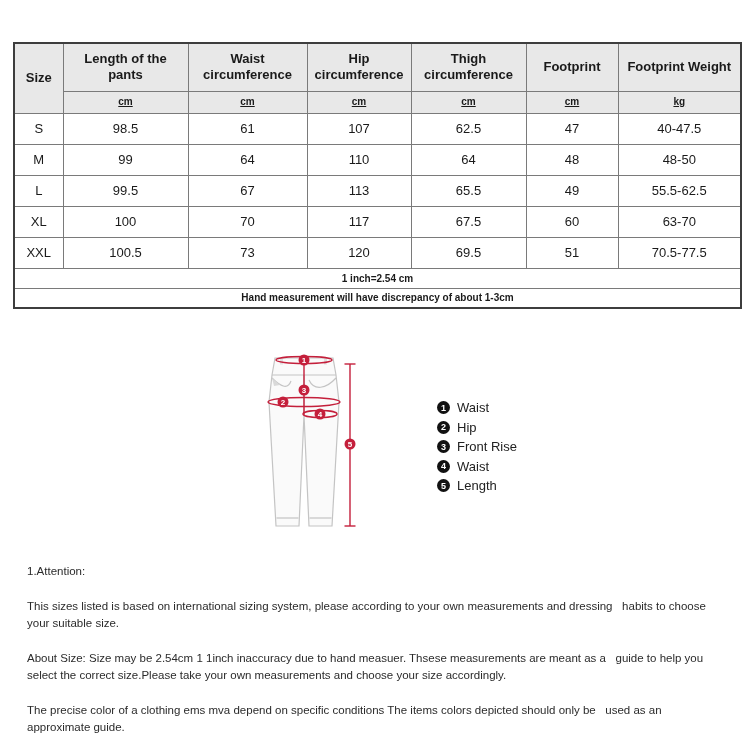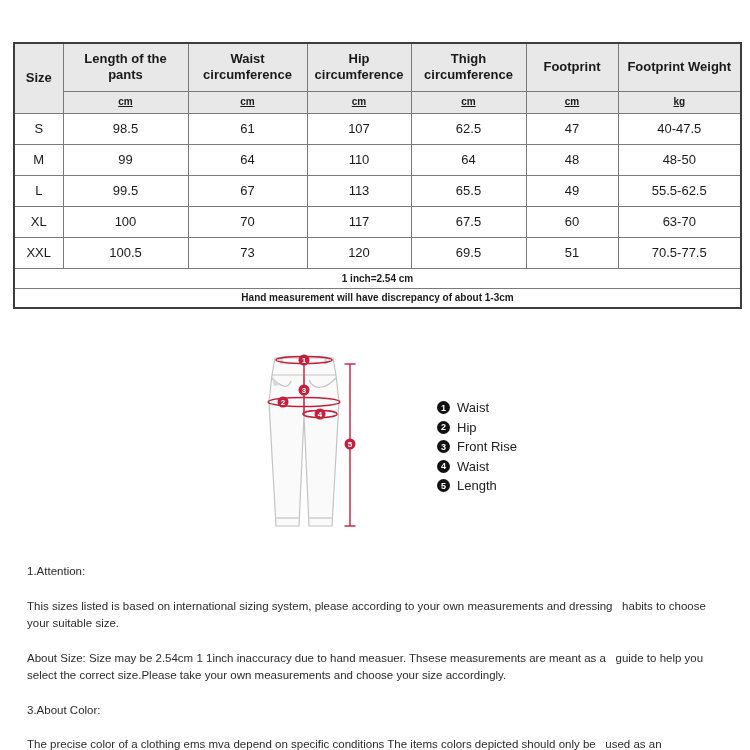--- a/index.html
+++ b/index.html
@@ -215,16 +215,15 @@
     <li>
       <span class="lg-num">5</span>
       <span class="lg-label">Length</span>
     </li>
   </ul>
 
 <div class="notes">
   <p>1.Attention:</p>
   <p>This sizes listed is based on international sizing system, please according to your own measurements and dressing   habits to choose your suitable size.</p>
   <p>About Size: Size may be 2.54cm 1 1inch inaccuracy due to hand measuer. Thsese measurements are meant as a   guide to help you select the correct size.Please take your own measurements and choose your size accordingly.</p>
-  <p class="gap">3.About Color:</p>
   <p>The precise color of a clothing ems mva depend on specific conditions The items colors depicted should only be   used as an approximate guide.</p>
 
 </div>
 
 </body></html>

